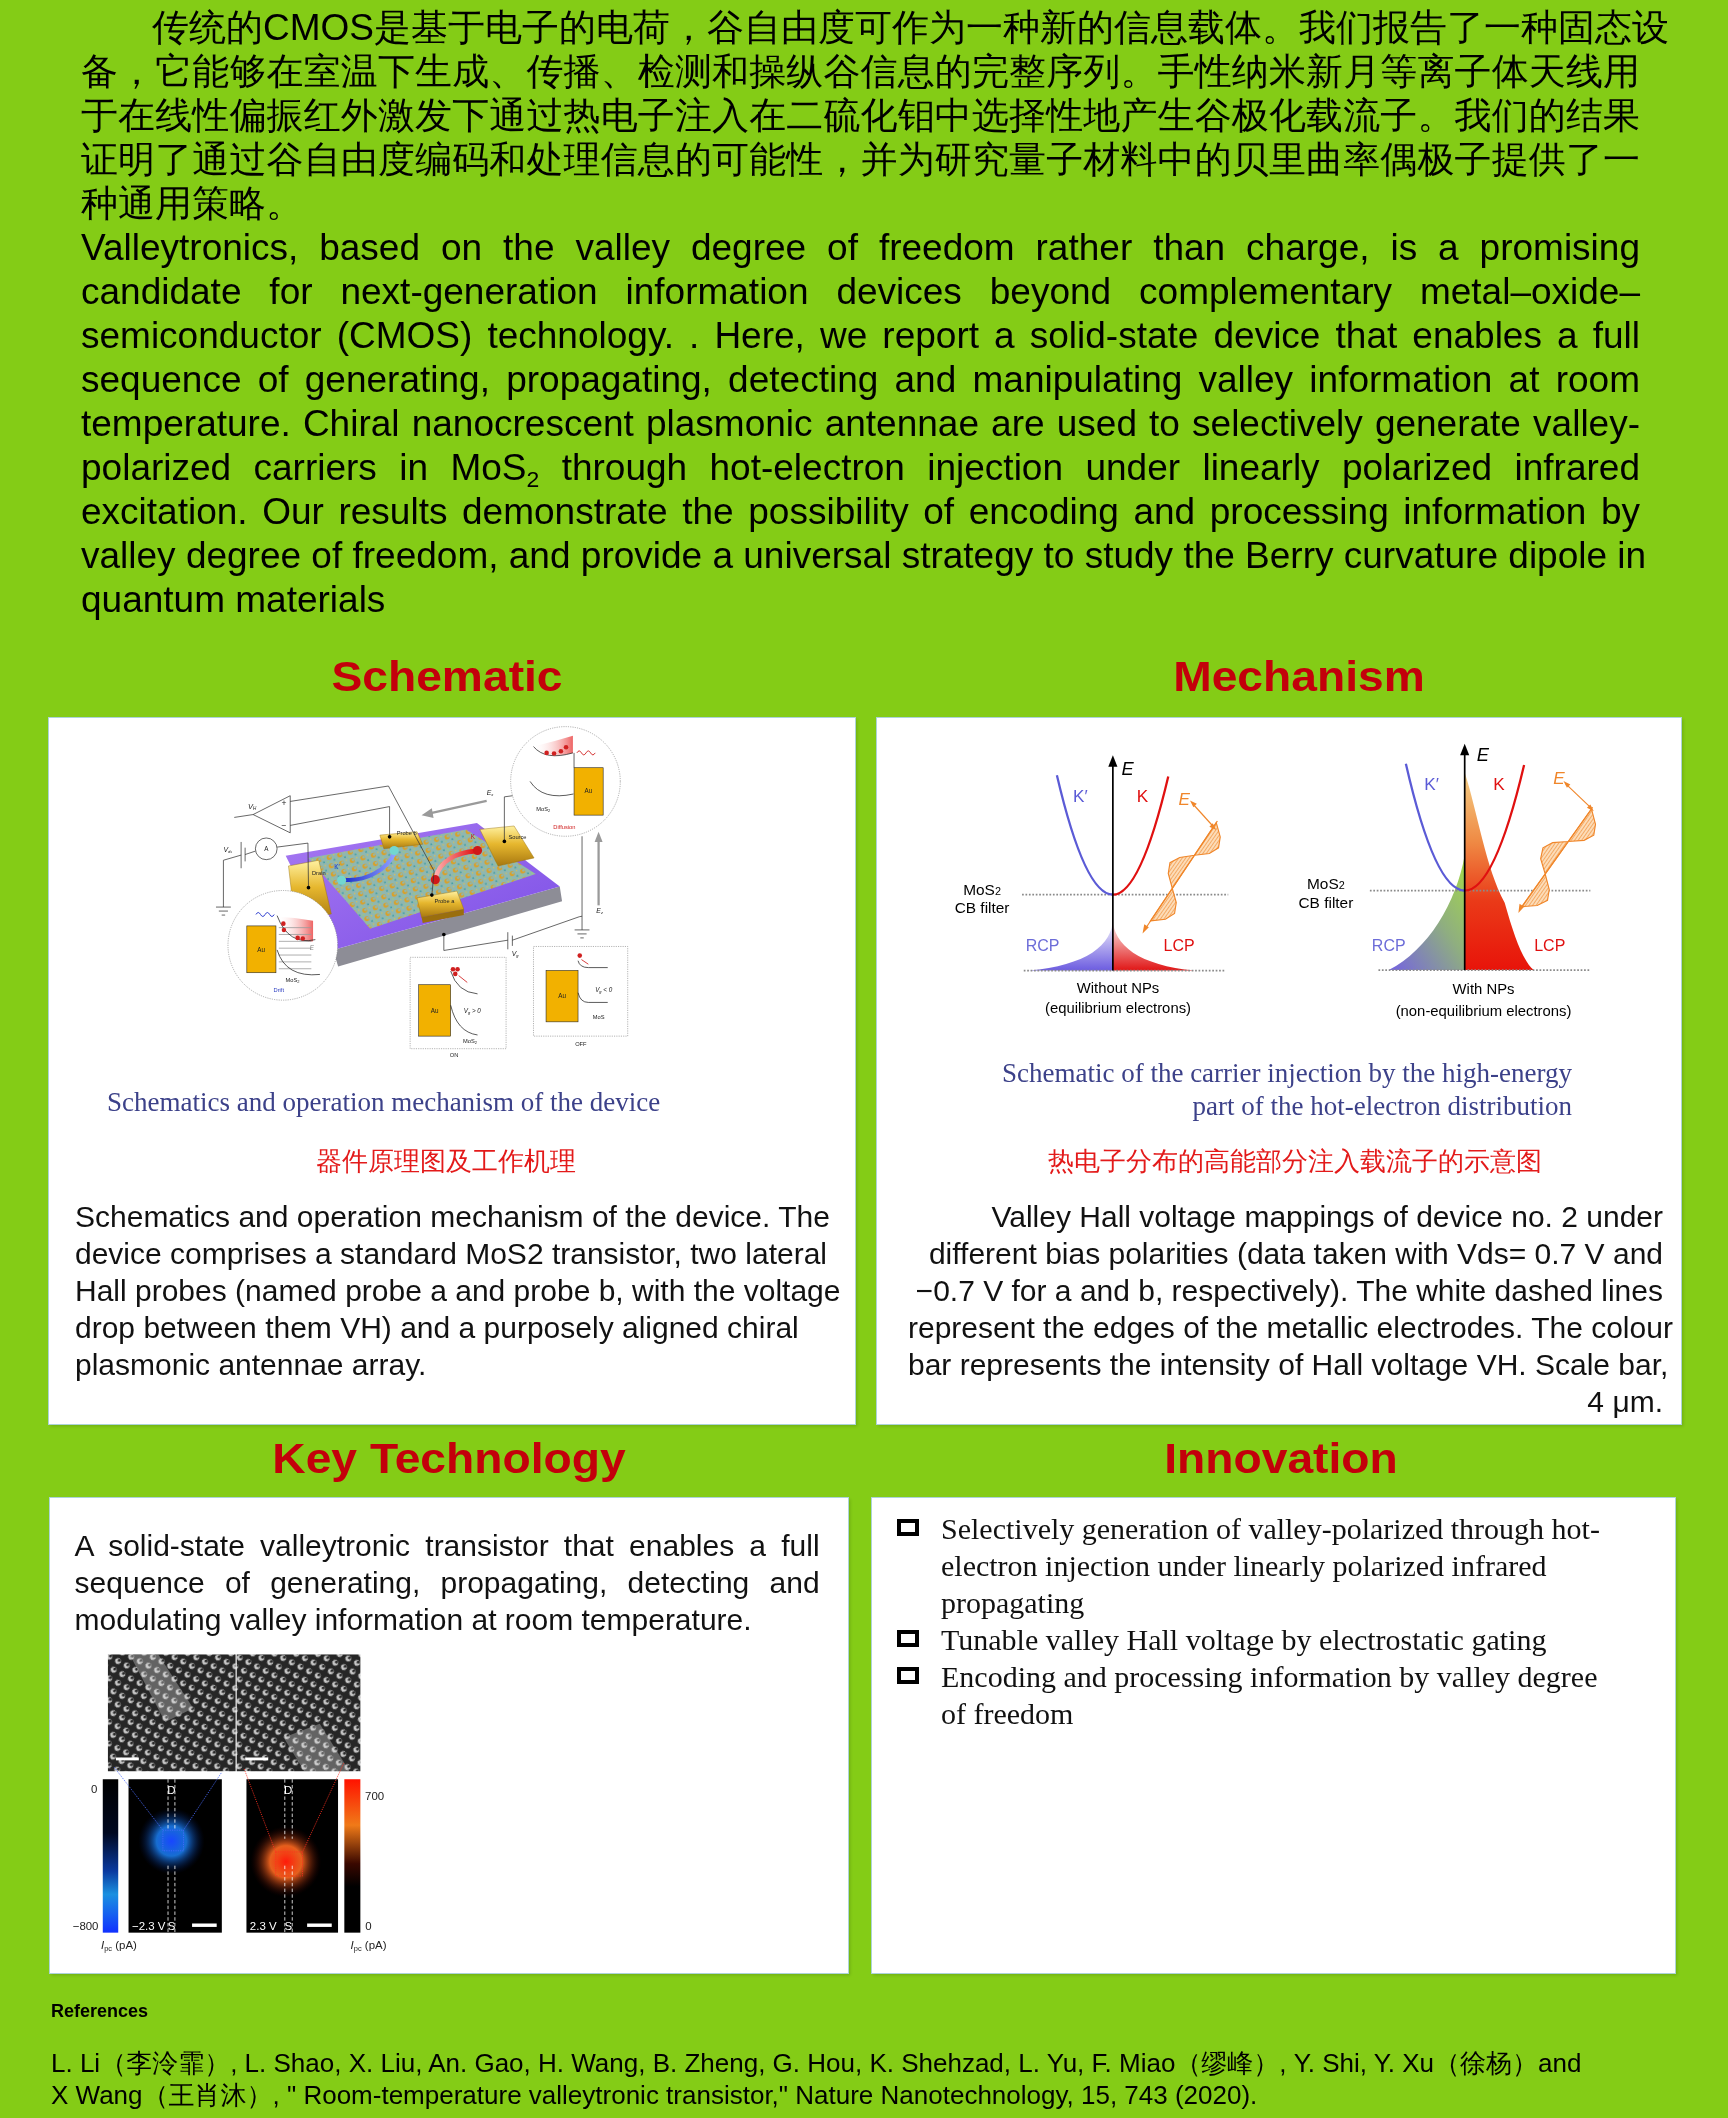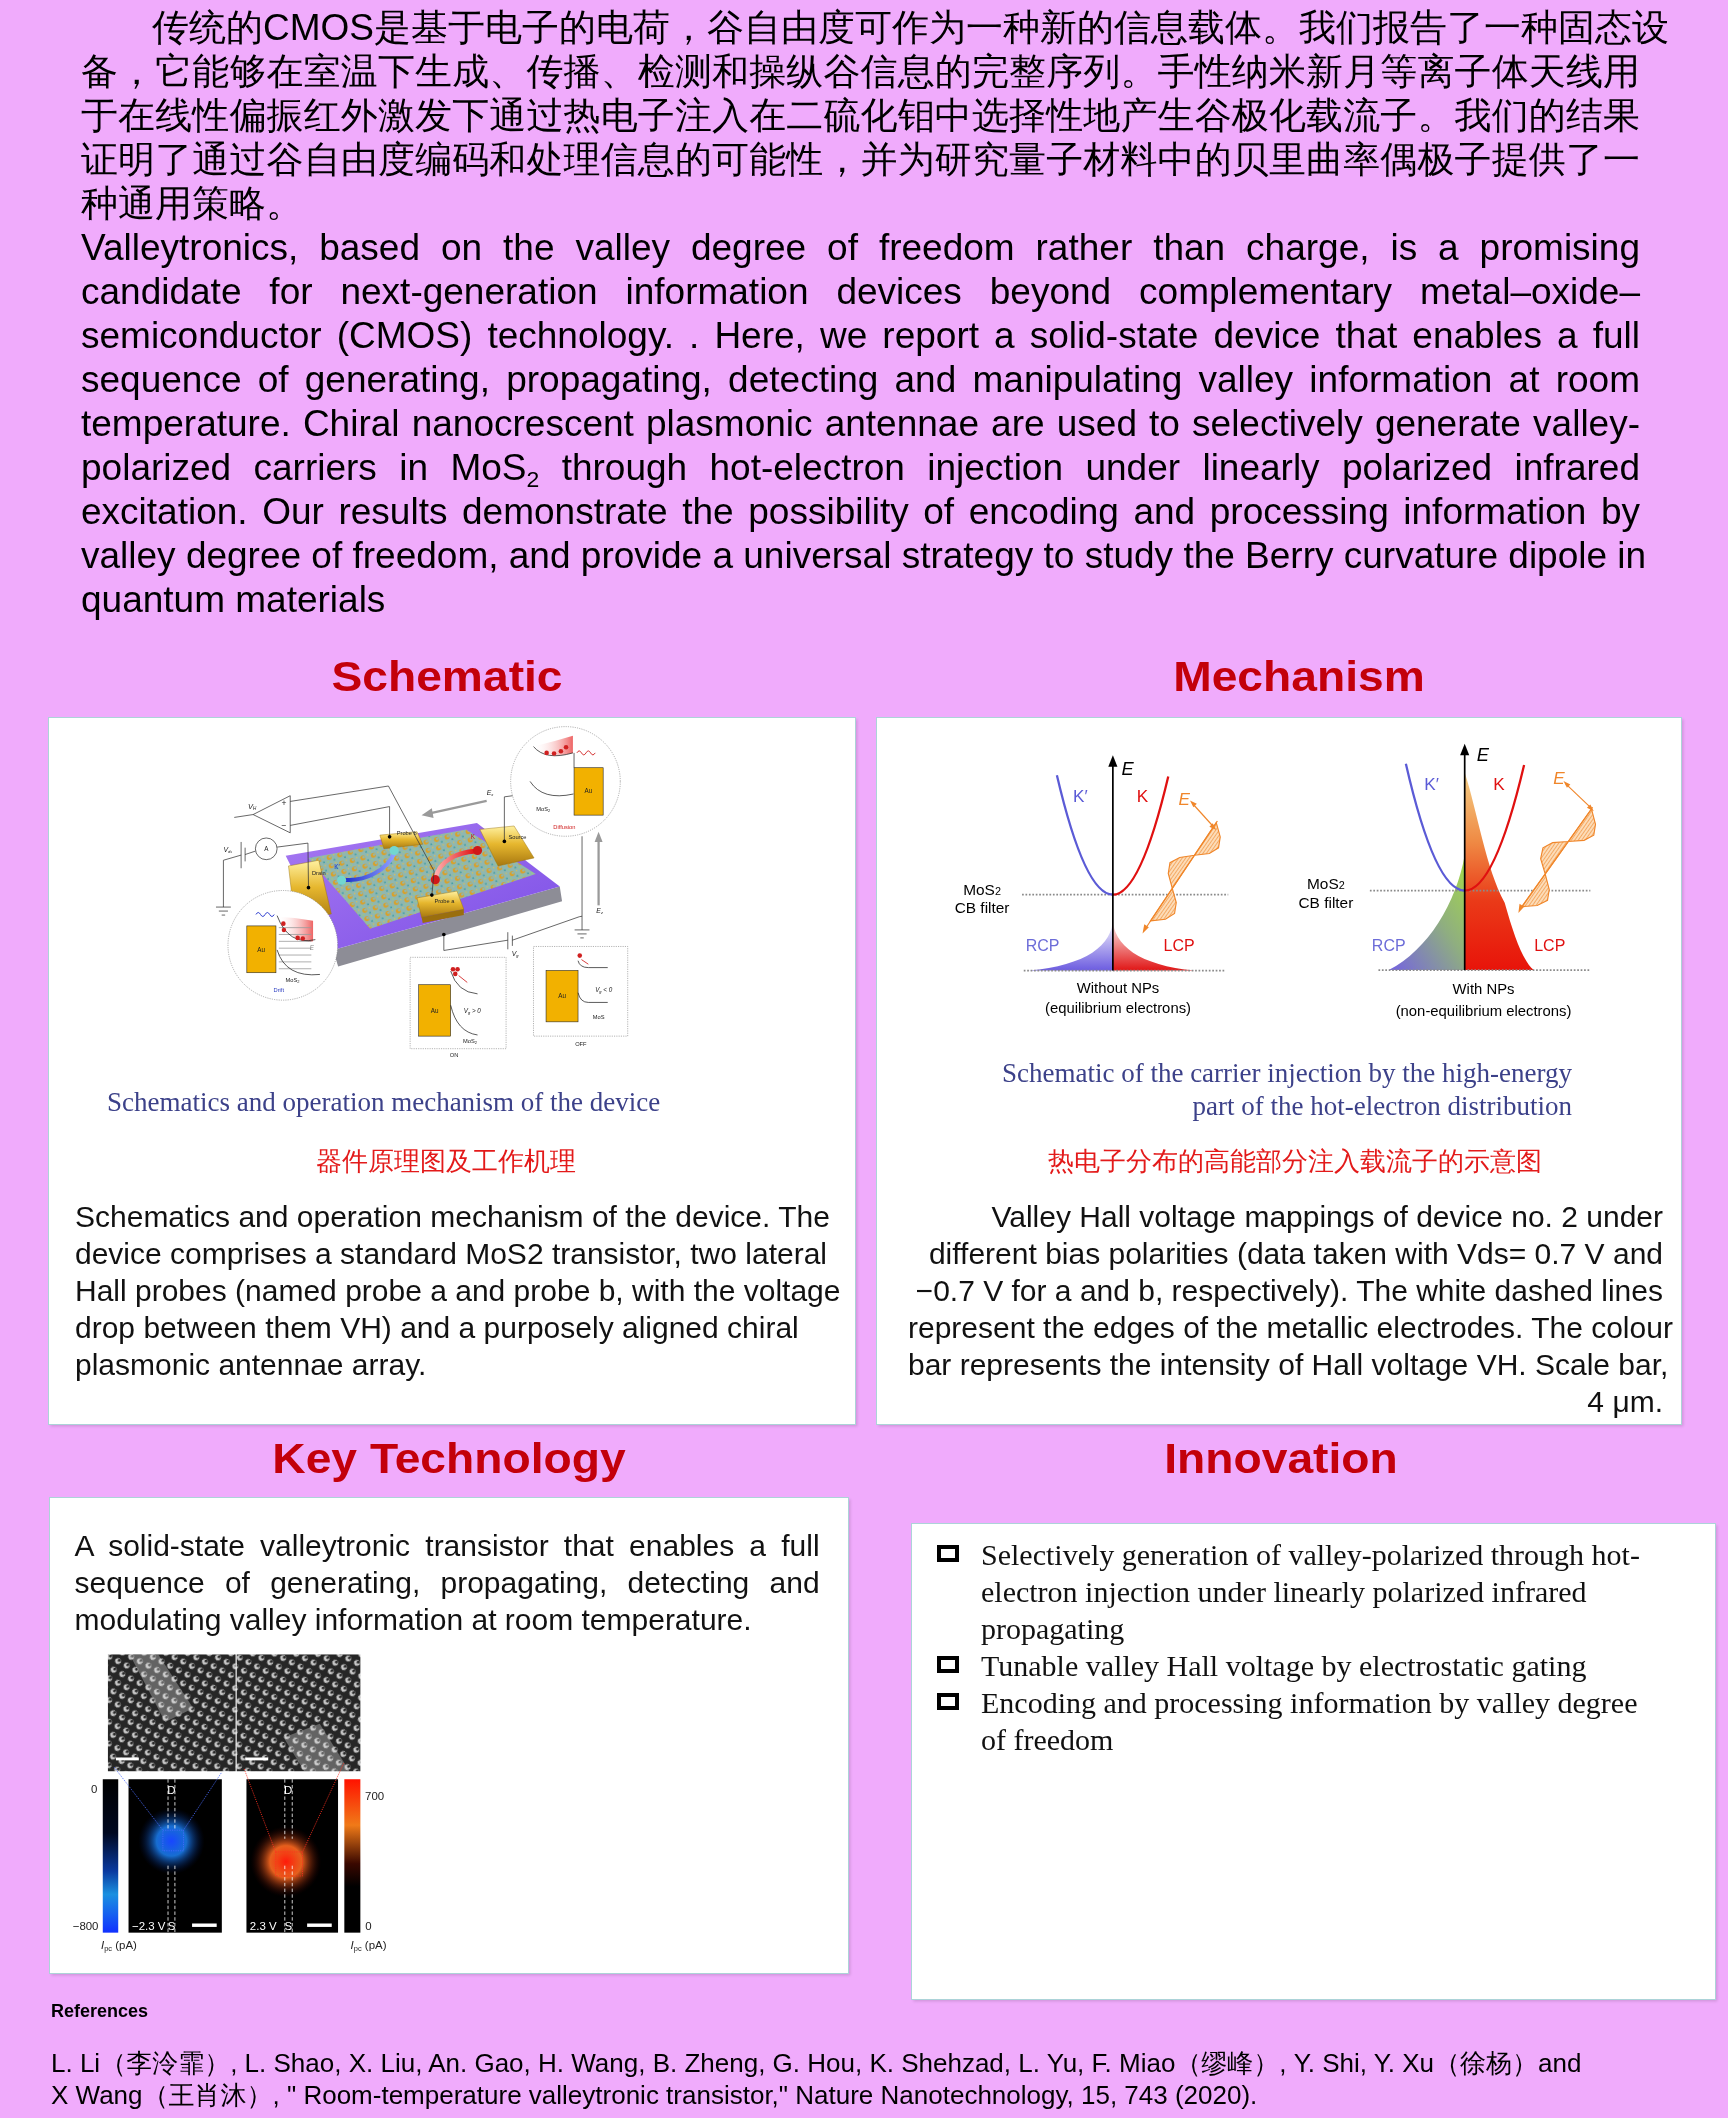--- a/index.html
+++ b/index.html
@@ -1,16 +1,16 @@
 <!DOCTYPE html>
 <html style="font-size:9.1px"><head>
 <meta charset="utf-8">
 <style>
 html,body{margin:0;padding:0;background:#fff;}
-.page{position:relative;width:1728px;height:2119px;background:#f0abfc;overflow:hidden;font-family:"Liberation Sans",sans-serif;color:#000;}
+.page{position:relative;width:1728px;height:2119px;background:#84cc16;overflow:hidden;font-family:"Liberation Sans",sans-serif;color:#000;}
 .abstract{position:absolute;left:81px;top:6.3px;width:1559px;font-size:37px;line-height:44px;}
 .abstract .ln{height:44px;white-space:nowrap;text-align:justify;text-align-last:justify;}
 .abstract .ln.last{text-align:right;text-align-last:left;}
 .abstract .ln.indent{padding-left:71px;}
 .abstract sub{font-size:0.62em;line-height:0;vertical-align:-0.3em;}
 .sec-title{position:absolute;width:572px;text-align:center;font-weight:bold;font-size:42px;line-height:51px;color:#c3000b;transform:scaleX(1.1);transform-origin:50% 50%;white-space:nowrap;}
 .box{position:absolute;box-sizing:border-box;border:1.1px solid #acd3d8;background:#fff;box-shadow:1.7px 2.3px 2.9px rgba(0,0,0,0.14);}
 .fig{position:absolute;overflow:visible;}
 .cap-en{position:absolute;font-family:"Liberation Serif",serif;font-size:27px;line-height:33px;color:#3c4189;white-space:nowrap;}
 .cap-en.center{width:572px;text-align:right;}
@@ -450,21 +450,21 @@
         <text x="436" y="3374" fill="#fff">2.3 V</text>
         <text x="503" y="3374" fill="#fff" text-anchor="middle">S</text>
         <text x="503" y="3136" fill="#fff" text-anchor="middle">D</text>
         <text x="654" y="3147" text-anchor="middle" fill="#222">700</text>
         <text x="643" y="3375" text-anchor="middle" fill="#222">0</text>
         <text x="612" y="3407" fill="#222"><tspan font-style="italic">I</tspan><tspan font-size="13" dy="4">pc</tspan><tspan dy="-4"> (pA)</tspan></text>
       </g>
     </svg>
   </div>
 
-  <div class="box" style="left:911px;top:1497px;width:805px;height:477px;margin-top:26px;">
+  <div class="box" style="left:871px;top:1497px;width:805px;height:477px;">
     <div class="innov-list">
       <div class="innov-item">
         <span class="sq"></span>
         <div class="ln">Selectively generation of valley-polarized through hot-</div>
         <div class="ln">electron injection under linearly polarized infrared</div>
         <div class="ln">propagating</div>
       </div>
       <div class="innov-item">
         <span class="sq"></span>
         <div class="ln">Tunable valley Hall voltage by electrostatic gating</div>

